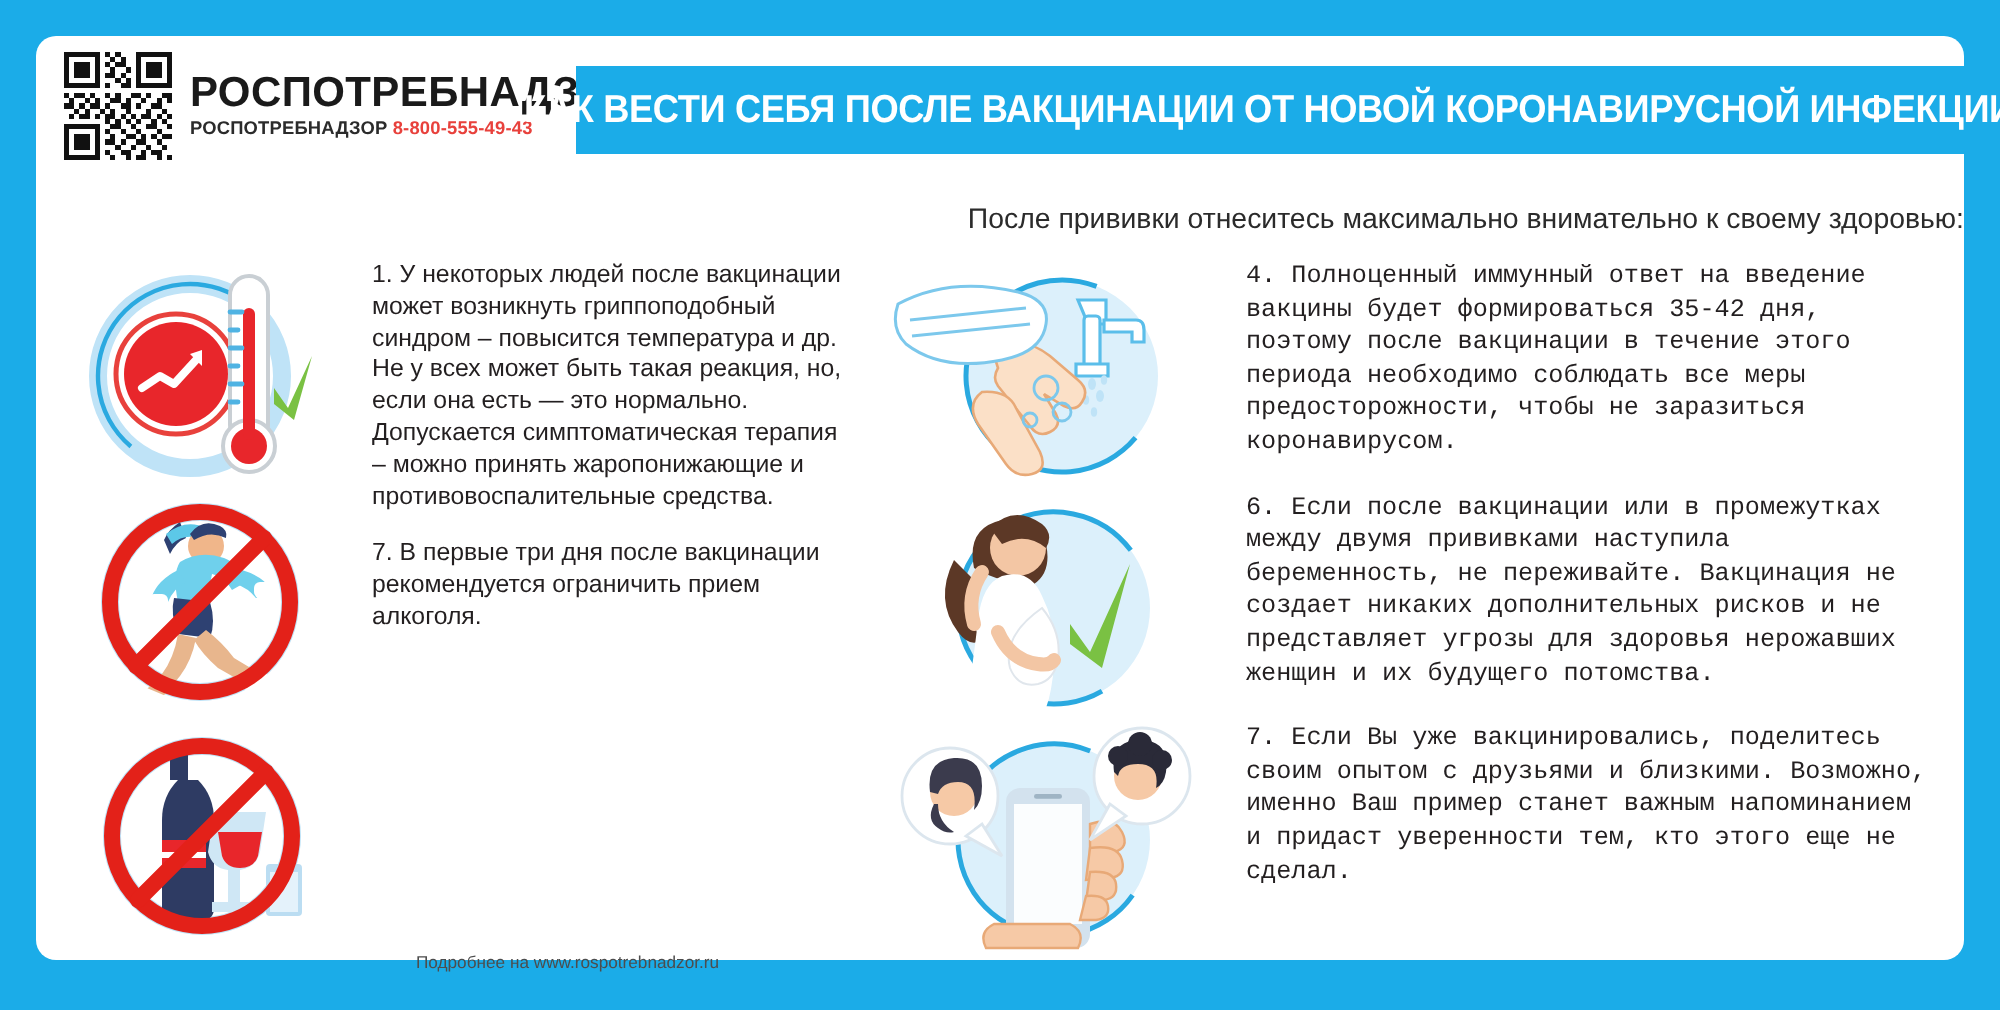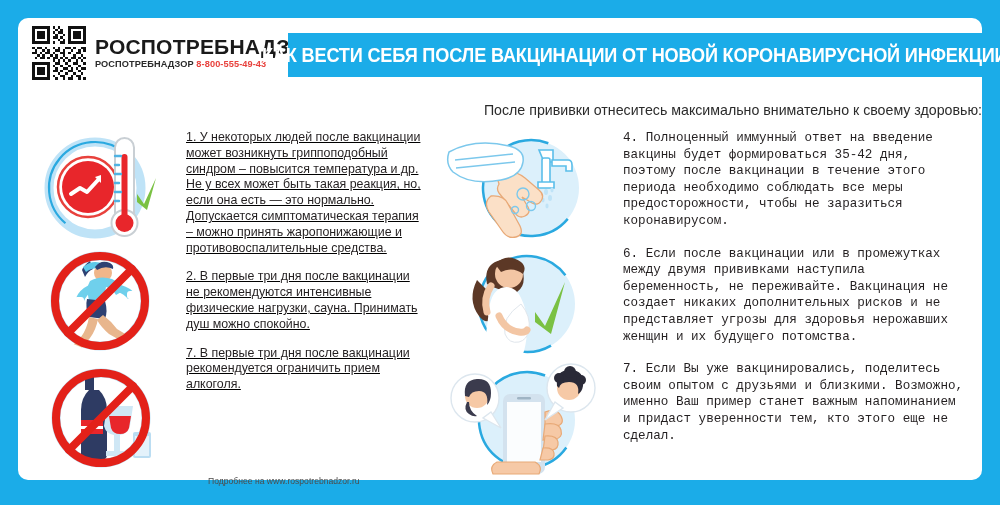--- a/index.html
+++ b/index.html
@@ -124,21 +124,20 @@
     width: 118px;
     height: 112px;
     margin-bottom: 3px;
     position: relative;
   }
   .col-text-left {
     width: 248px;
     flex: 0 0 248px;
     padding-right: 8px;
     box-sizing: border-box;
-    text-decoration: underline;
   }
   .col-mid-icons {
     width: 185px;
     flex: 0 0 185px;
     display: flex;
     flex-direction: column;
     align-items: center;
     padding-top: 0px;
   }
   .mid-slot {
@@ -374,21 +373,20 @@
               <rect x="92" y="74" width="14" height="20" fill="#E4F2FB"></rect>
             </g>
             <circle cx="58" cy="56" r="45" fill="none" stroke="#E32119" stroke-width="8"></circle>
             <line x1="26" y1="88" x2="90" y2="24" stroke="#E32119" stroke-width="8" stroke-linecap="round"></line>
           </svg>
         </div>
       </div>
 
       <div class="col-text-left">
         <p class="para">1. У некоторых людей после вакцинации может возникнуть гриппоподобный синдром – повысится температура и др. Не у всех может быть такая реакция, но, если она есть — это нормально. Допускается симптоматическая терапия – можно принять жаропонижающие и противовоспалительные средства.</p>
-        <p class="para">2. В первые три дня после вакцинации не рекомендуются интенсивные физические нагрузки, сауна. Принимать душ можно спокойно.</p>
         <p class="para">7. В первые три дня после вакцинации рекомендуется ограничить прием алкоголя.</p>
       </div>
 
       <div class="col-mid-icons">
 
         <div class="mid-slot">
           <svg width="175" height="116" viewBox="0 0 175 116">
             <circle cx="92" cy="58" r="48" fill="#DCF0FB"></circle>
             <circle cx="92" cy="58" r="48" fill="none" stroke="#2AA9E0" stroke-width="2.5" stroke-dasharray="210 110" transform="rotate(40 92 58)"></circle>
             <g>

